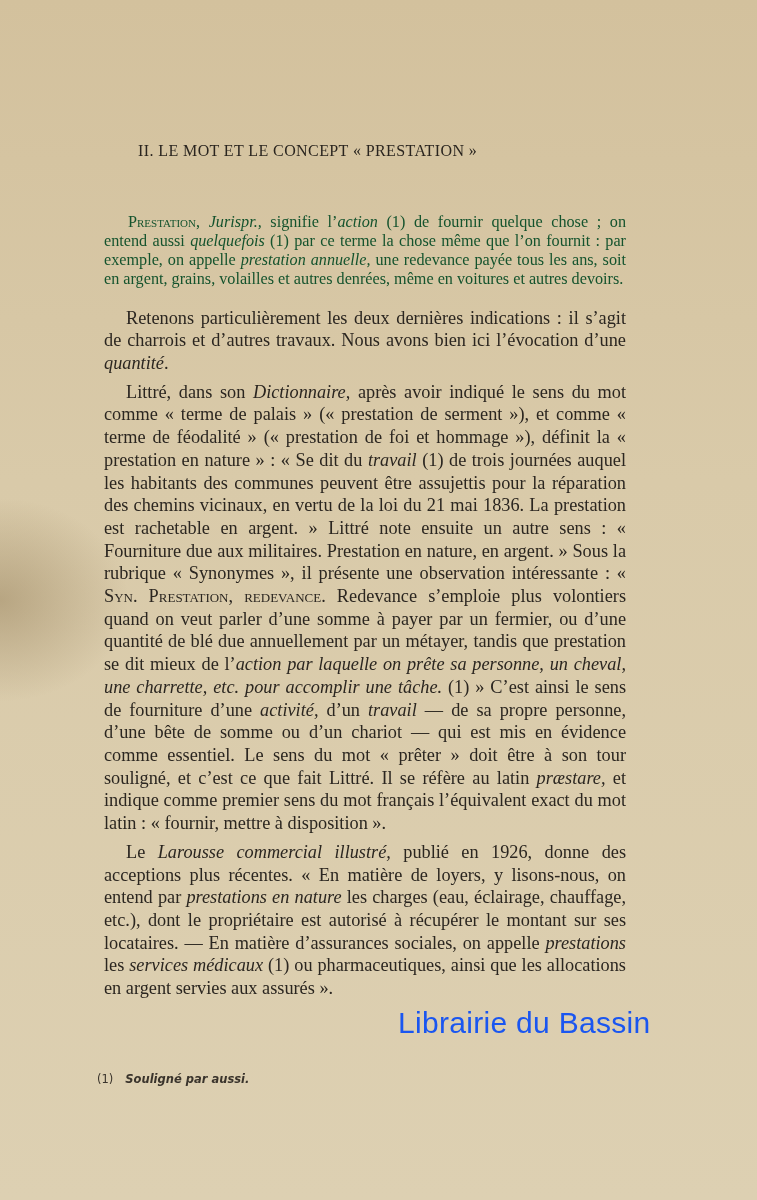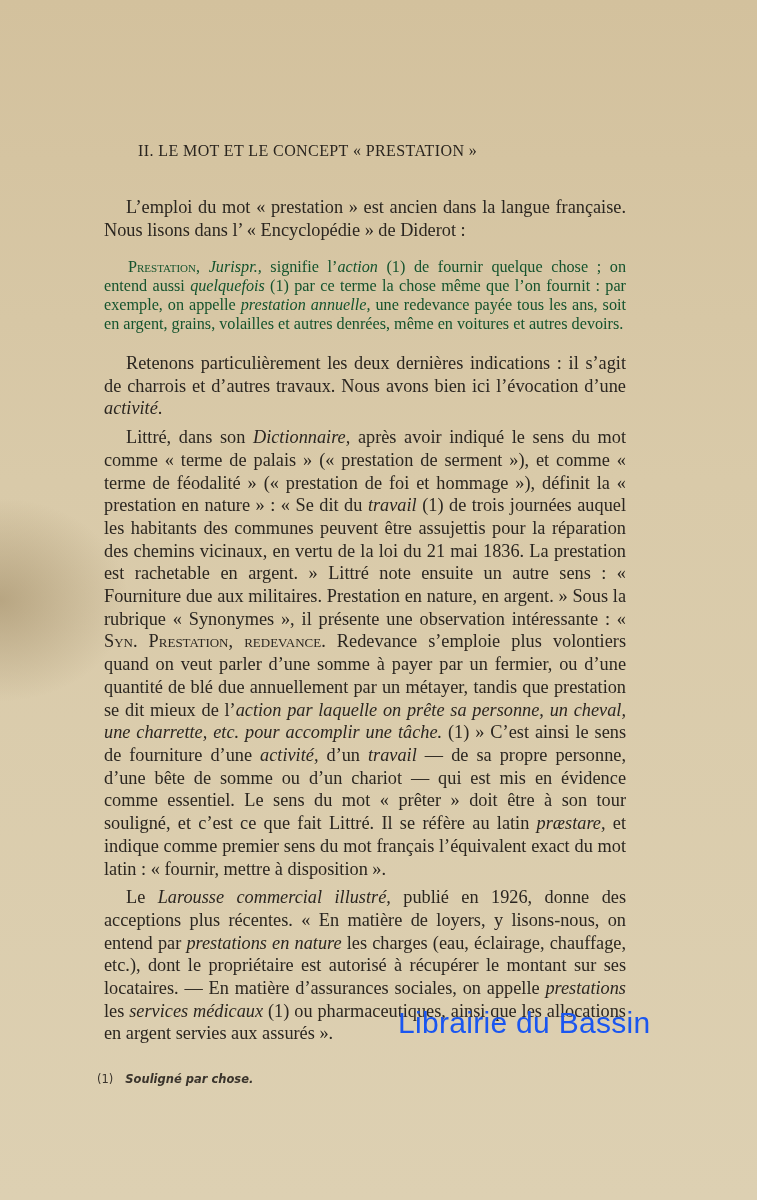--- a/index.html
+++ b/index.html
@@ -49,36 +49,35 @@
     font-size: 30px; color: #1a56f0; letter-spacing: 0.3px;
     white-space: nowrap;
   }
 </style>
 </head>
 <body>
 
 <div class="heading">II. LE MOT ET LE CONCEPT « PRESTATION »</div>
 
 <div class="page" style="top:196px;">
-  <p class="para indent">L’emploi du mot « prestation » est ancien dans la langue française. Nous lisons dans l’ « Encyclopédie » de Diderot :</p>
 
   <div style="height:17px"></div>
 
   <p class="quote"><span class="sc">Prestation,</span> <i>Jurispr.,</i><span> signifie l’</span><i>action</i><span> (1) de fournir quelque chose ; on entend aussi </span><i>quelquefois</i><span> (1) par ce terme la chose même que l’on fournit : par exemple, on appelle </span><i>prestation annuelle,</i><span> une redevance payée tous les ans, soit en argent, grains, volailles et autres denrées, même en voitures et autres devoirs.</span></p>
 
   <div style="height:18px"></div>
 
-  <p class="para indent"><span>Retenons particulièrement les deux dernières indications : il s’agit de charrois et d’autres travaux. Nous avons bien ici l’évocation d’une </span><i>activité</i><span>.</span></p>
+  <p class="para indent"><span>Retenons particulièrement les deux dernières indications : il s’agit de charrois et d’autres travaux. Nous avons bien ici l’évocation d’une </span><i>quantité</i><span>.</span></p>
 
   <div style="height:6px"></div>
 
   <p class="para indent"><span>Littré, dans son </span><i>Dictionnaire,</i><span> après avoir indiqué le sens du mot comme « terme de palais » (« prestation de serment »), et comme « terme de féodalité » (« prestation de foi et hommage »), définit la « prestation en nature » : « Se dit du </span><i>travail</i><span> (1) de trois journées auquel les habitants des communes peuvent être assujettis pour la réparation des chemins vicinaux, en vertu de la loi du 21 mai 1836. La prestation est rachetable en argent. » Littré note ensuite un autre sens : « Fourniture due aux militaires. Prestation en nature, en argent. » Sous la rubrique « Synonymes », il présente une observation intéressante : « </span><span class="sc">Syn. Prestation, redevance.</span><span> Redevance s’emploie plus volontiers quand on veut parler d’une somme à payer par un fermier, ou d’une quantité de blé due annuellement par un métayer, tandis que prestation se dit mieux de l’</span><i>action par laquelle on prête sa personne, un cheval, une charrette, etc. pour accomplir une tâche.</i><span> (1) » C’est ainsi le sens de fourniture d’une </span><i>activité,</i><span> d’un </span><i>travail</i><span> — de sa propre personne, d’une bête de somme ou d’un chariot — qui est mis en évidence comme essentiel. Le sens du mot « prêter » doit être à son tour souligné, et c’est ce que fait Littré. Il se réfère au latin </span><i>præstare,</i><span> et indique comme premier sens du mot français l’équivalent exact du mot latin : « fournir, mettre à disposition ».</span></p>
 
   <div style="height:6px"></div>
 
   <p class="para indent"><span>Le </span><i>Larousse commercial illustré,</i><span> publié en 1926, donne des acceptions plus récentes. « En matière de loyers, y lisons-nous, on entend par </span><i>prestations en nature</i><span> les charges (eau, éclairage, chauffage, etc.), dont le propriétaire est autorisé à récupérer le montant sur ses locataires. — En matière d’assurances sociales, on appelle </span><i>prestations</i><span> les </span><i>services médicaux</i><span> (1) ou pharmaceutiques, ainsi que les allocations en argent servies aux assurés ».</span></p>
 </div>
 
 <div class="footnote">
-  <span>(1)</span><span class="fn-text">Souligné par chose.</span>
+  <span>(1)</span><span class="fn-text">Souligné par aussi.</span>
 </div>
 
 <div class="watermark">Librairie du Bassin</div>
 
 </body></html>

